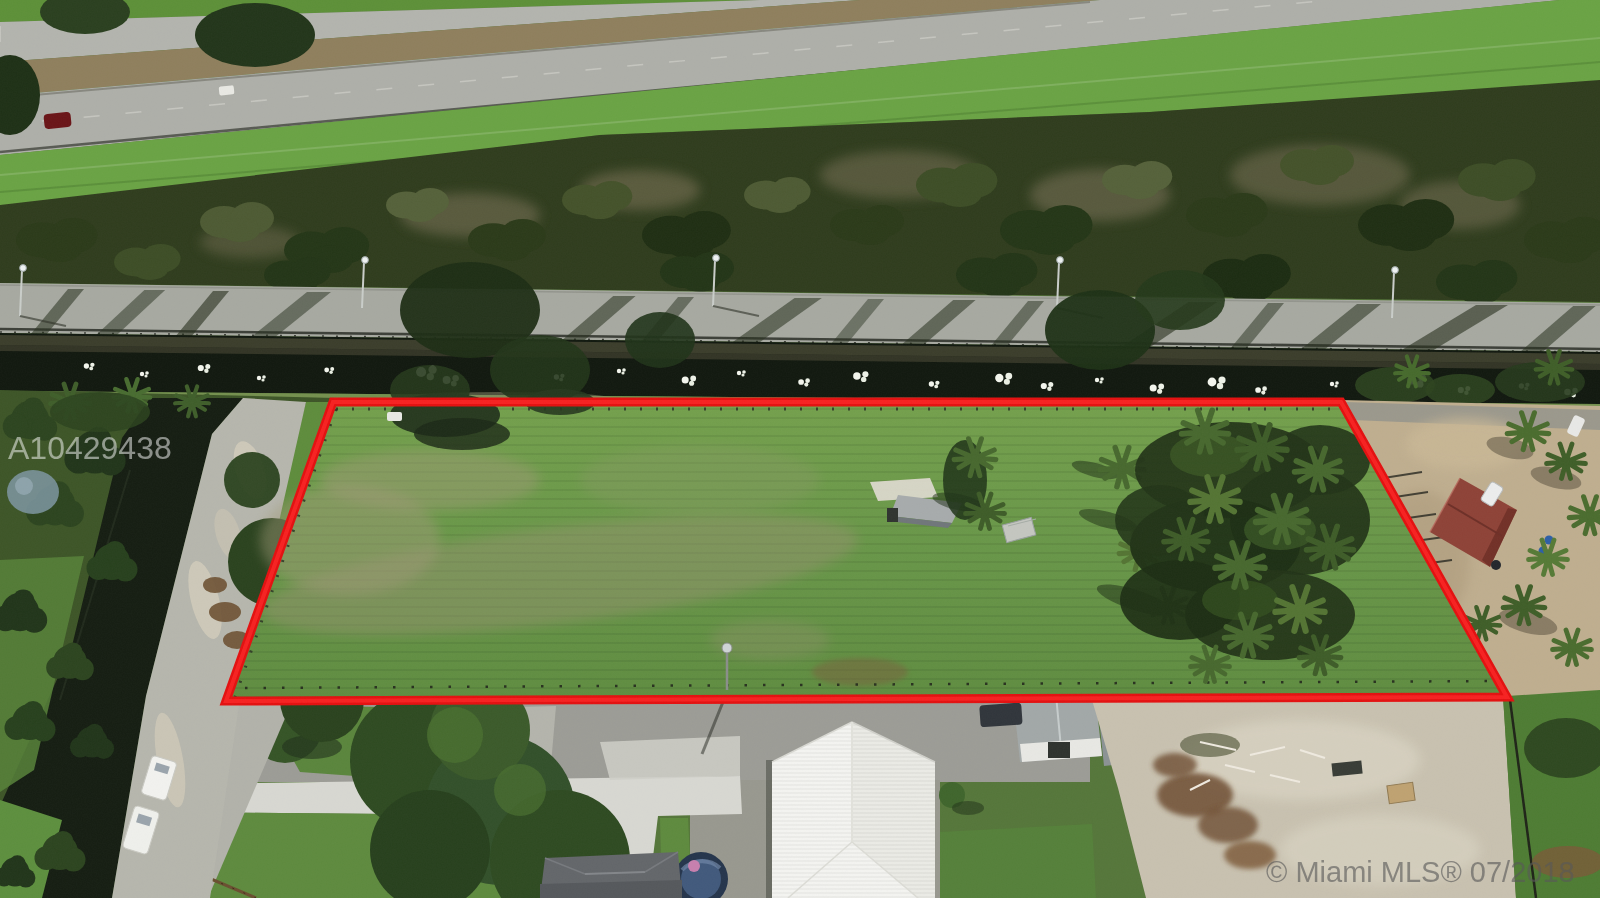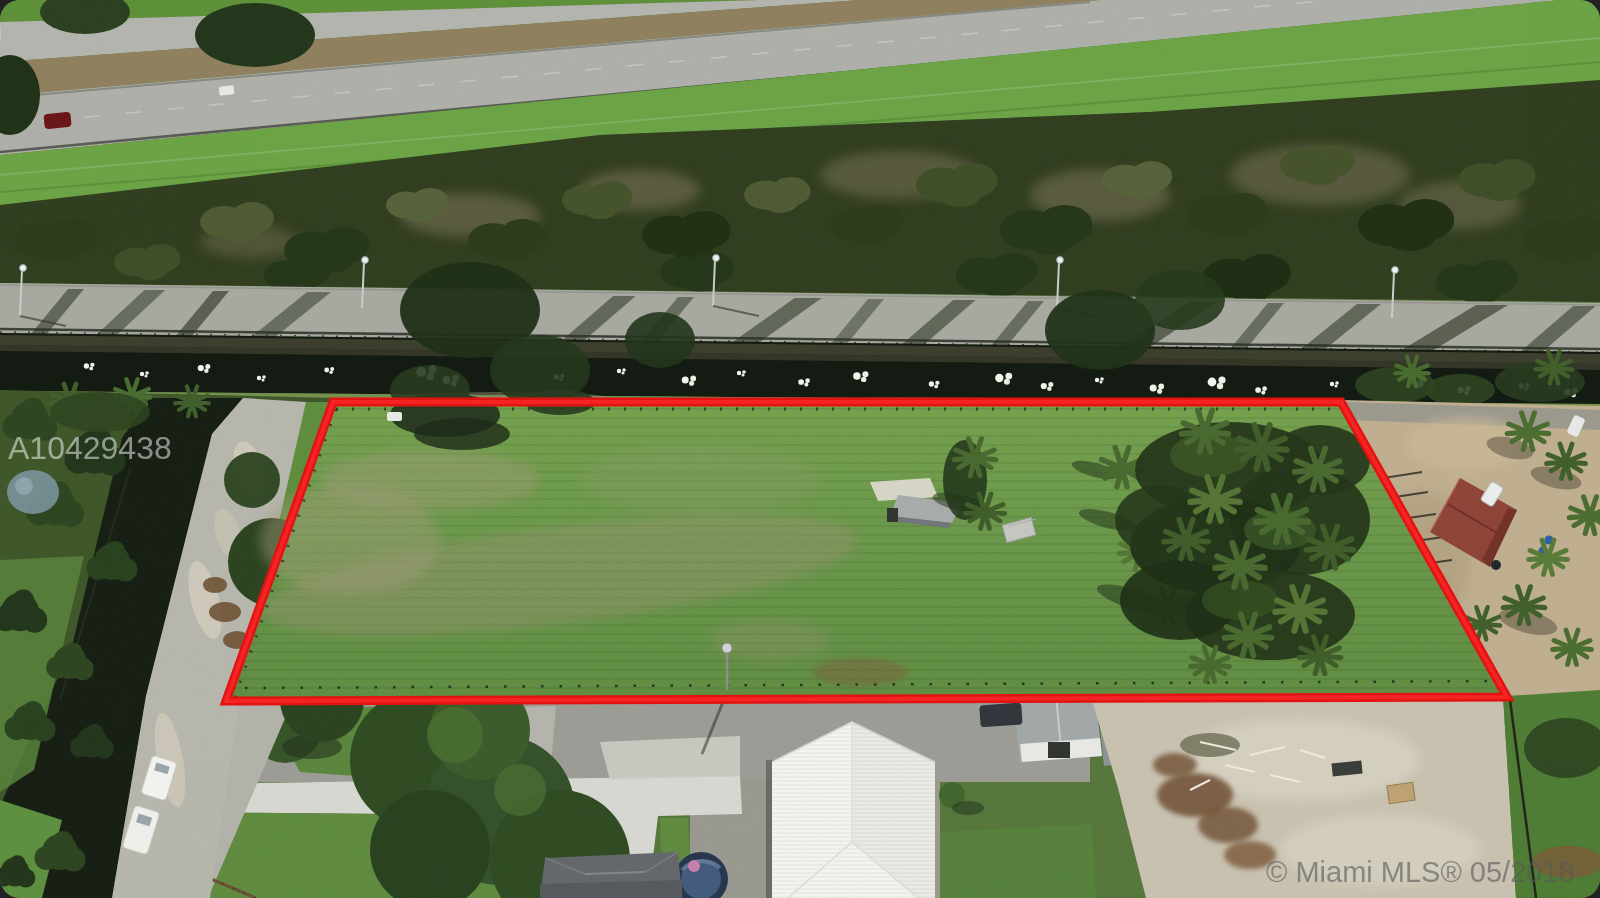--- a/index.html
+++ b/index.html
@@ -1,17 +1,17 @@
 <!DOCTYPE html>
 <html><head>
 <meta charset="utf-8">
 <style>
   html,body{margin:0;padding:0;background:#222;}
   .stage{position:relative;width:1600px;height:898px;overflow:hidden;background:#4c6a30;
-         font-family:"Liberation Sans", sans-serif;border-radius:20px;}
+         font-family:"Liberation Sans", sans-serif;}
   .stage svg{position:absolute;left:0;top:0;display:block;}
   .wm{position:absolute;white-space:nowrap;pointer-events:none;
       font-family:"Liberation Sans", sans-serif;}
   .wm-id{left:8px;top:430px;font-size:32px;letter-spacing:0;color:rgba(255,255,255,0.50);}
   .wm-c{left:1266px;top:856px;font-size:29px;color:rgba(88,88,88,0.62);}
 </style>
 </head>
 <body>
 
 <div class="stage">
@@ -478,14 +478,14 @@
 
   <g>
     <polygon points="333,402 1341,402 1507,697 226,701" fill="none" stroke="#e41010" stroke-width="9" stroke-linejoin="miter"></polygon>
     <polygon points="333,402 1341,402 1507,697 226,701" fill="none" stroke="#ff2a2a" stroke-width="4" opacity="0.7" stroke-linejoin="miter"></polygon>
   </g>
 
   <rect x="0" y="0" width="1600" height="898" filter="url(#grain)" opacity="0.8"></rect>
 </svg>
 
 <div class="wm wm-id">A10429438</div>
-<div class="wm wm-c">© Miami MLS® 05/2018</div>
+<div class="wm wm-c">© Miami MLS® 07/2018</div>
 </div>
 
 </body></html>

